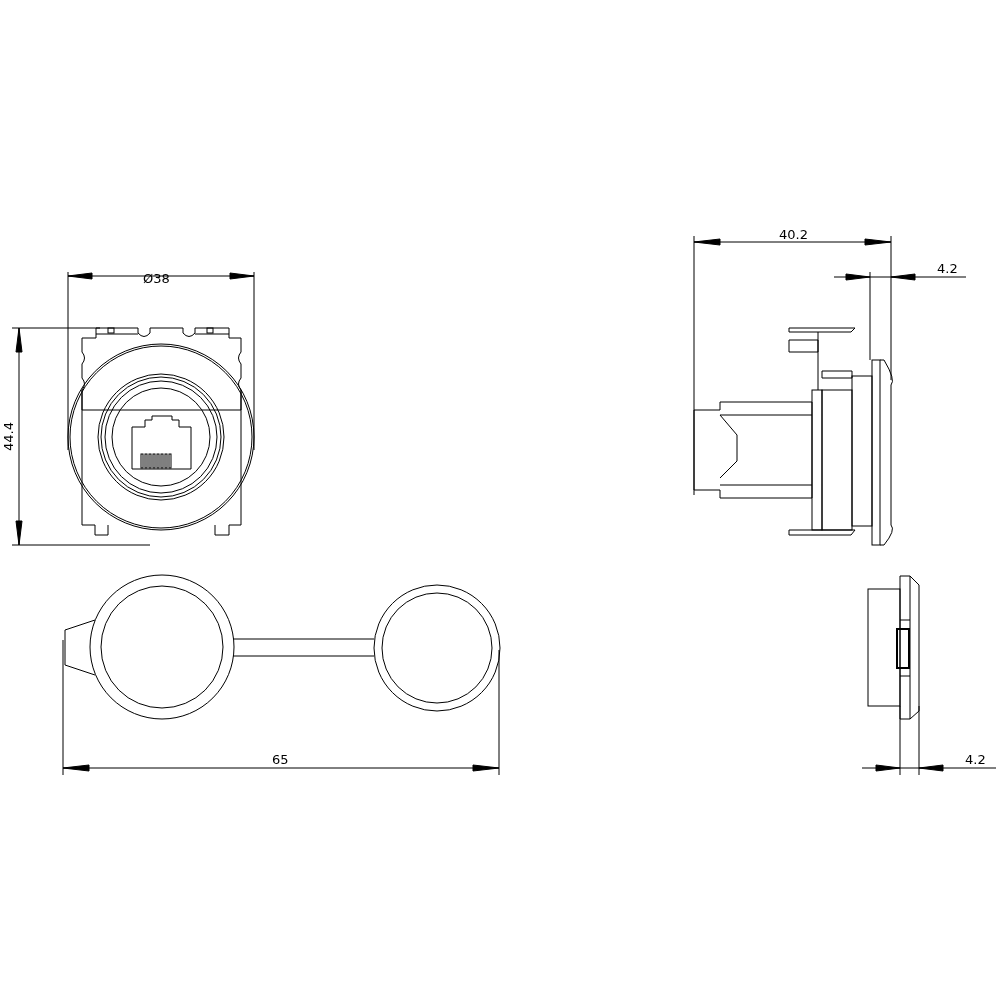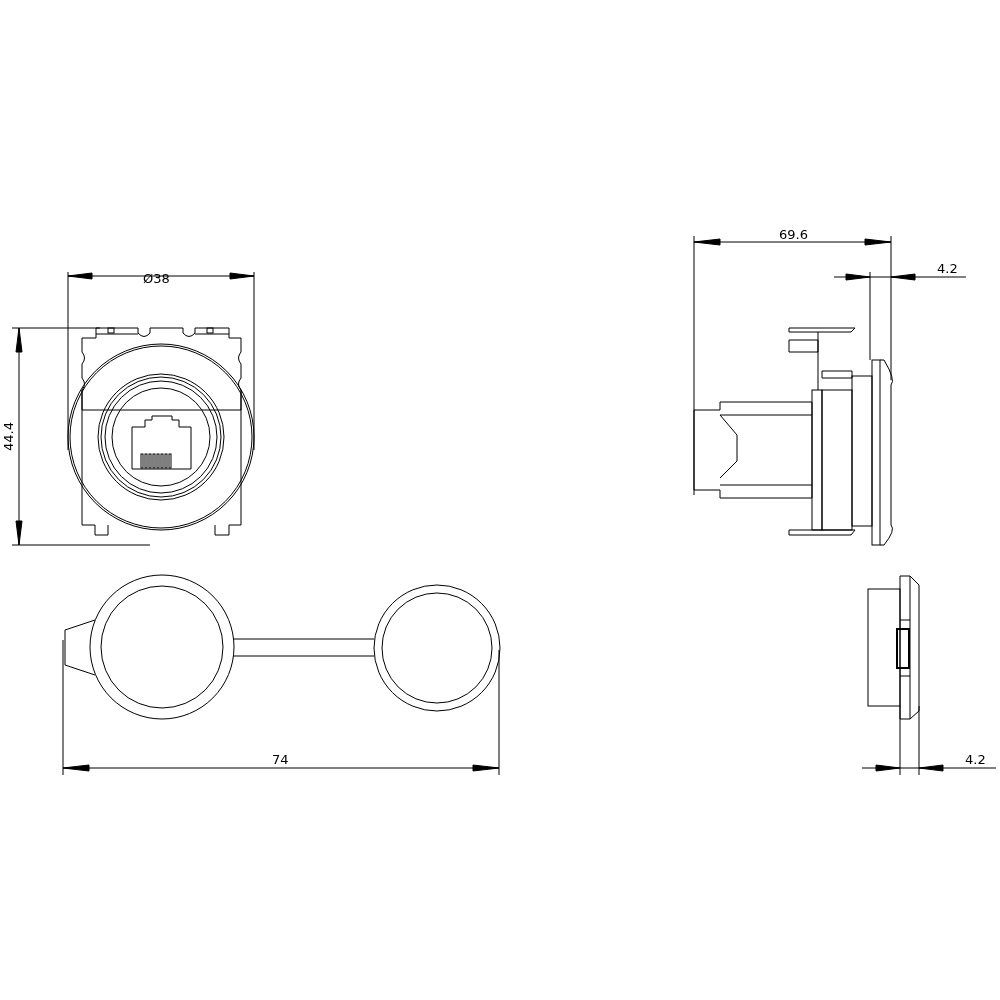--- a/index.html
+++ b/index.html
@@ -113,18 +113,18 @@
       <line x1="900" y1="706" x2="900" y2="775"></line>
       <line x1="919" y1="706" x2="919" y2="775"></line>
       <line x1="862" y1="768" x2="996" y2="768"></line>
       <polygon points="900,768 876,765 876,771" fill="#000"></polygon>
       <polygon points="919,768 943,765 943,771" fill="#000"></polygon>
     </g>
   </svg>
 
   <div class="dim-label" style="left:143px;top:272px;">Ø38</div>
   <div class="dim-label rot" style="left:-6px;top:430px;">44.4</div>
-  <div class="dim-label" style="left:779px;top:228px;">69.6</div>
+  <div class="dim-label" style="left:779px;top:228px;">40.2</div>
   <div class="dim-label" style="left:937px;top:262px;">4.2</div>
-  <div class="dim-label" style="left:272px;top:753px;">74</div>
+  <div class="dim-label" style="left:272px;top:753px;">65</div>
   <div class="dim-label" style="left:965px;top:753px;">4.2</div>
 
 </div>
 
 </body></html>

